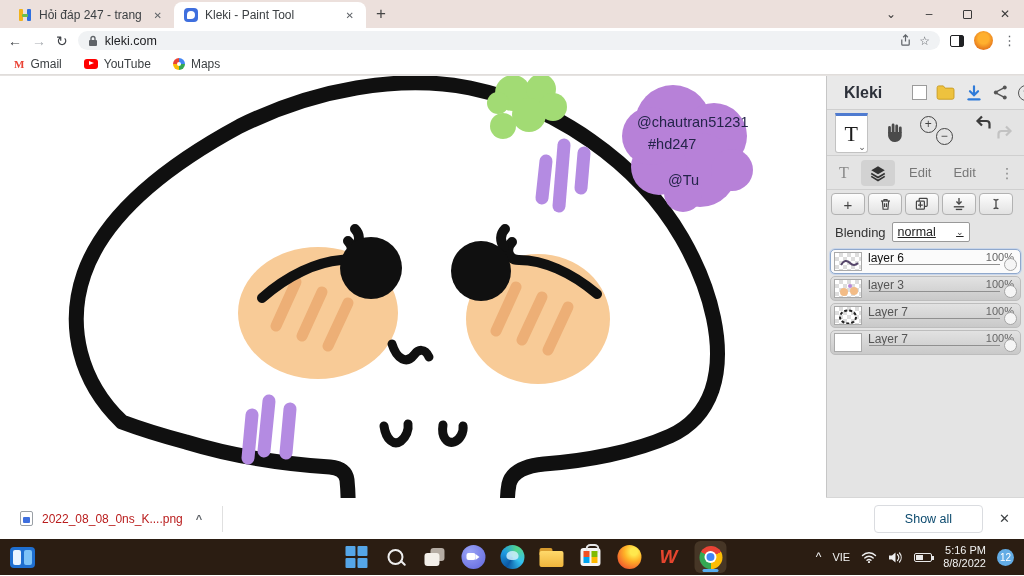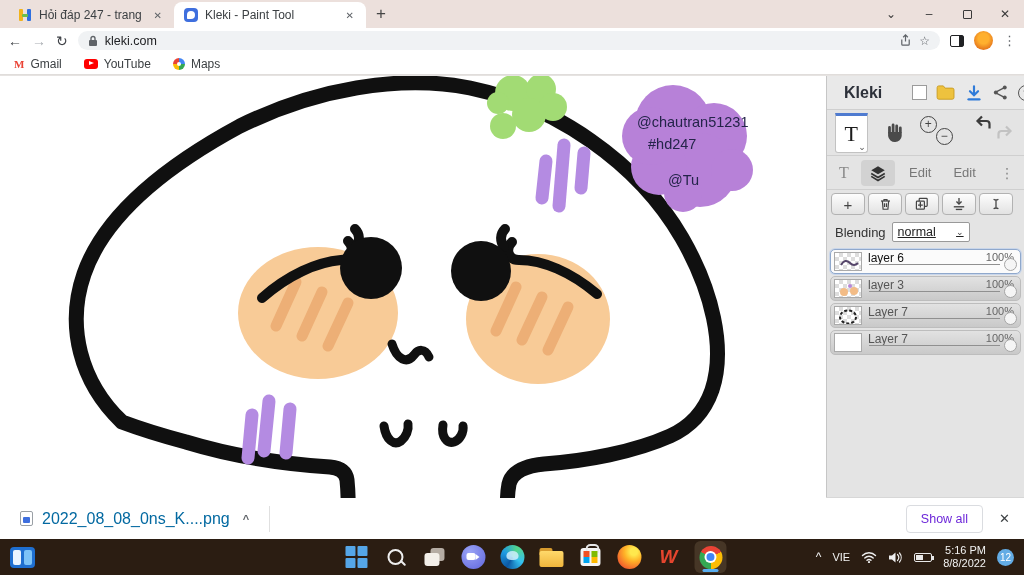--- a/index.html
+++ b/index.html
@@ -91,24 +91,24 @@
   .lrow.sel .lname { color:#111; }
   .lpct { position:absolute; right:6px; top:1px; font-size:11px; color:#666; }
   .ltrack { position:absolute; left:38px; right:20px; bottom:8px; height:1px; background:#909090; }
   .lknob { position:absolute; right:3px; bottom:2px; width:13px; height:13px; border-radius:50%; background:#f5f5f5; border:1px solid #a5a5a5; }
 
   
   .dlbar { height:42px; background:#fff; border-top:1px solid #d7d7d7; display:flex; align-items:center; padding:0 14px; }
   .dlchip { display:flex; align-items:center; gap:9px; padding:0 6px; height:32px; }
   .fileico { width:13px; height:15px; border:1px solid #9aa0a6; border-radius:2px; background:#fff; position:relative; }
   .fileico::after { content:""; position:absolute; left:2px; bottom:2px; width:7px; height:6px; background:#3f6fde; border-radius:1px; }
-  .dlname { font-size:16px; color:#0369a1; }
+  .dlname { font-size:12px; color:#b91c1c; }
   .dlcaret { font-size:11px; color:#5f6368; font-weight:bold; margin-left:4px; }
   .dlsep { width:1px; height:26px; background:#e0e0e0; margin-left:14px; }
-  .showall { margin-left:auto; height:28px; padding:0 14px; border:1px solid #dadce0; border-radius:4px; background:#fff; color:#6d28d9; font-size:12.5px; display:flex; align-items:center; }
+  .showall { margin-left:auto; height:28px; padding:0 30px; border:1px solid #dadce0; border-radius:4px; background:#fff; color:#0c4a6e; font-size:12.5px; display:flex; align-items:center; }
   .dlclose { margin-left:16px; font-size:13px; color:#3c4043; }
 
   
   .taskbar { position:relative; height:36px; background:#2b1d12; display:flex; align-items:center; color:#f2f2f2; }
   .widgets { margin-left:10px; width:25px; height:21px; border-radius:4px; background:#1f6fd0; position:relative; overflow:hidden; }
   .widgets::before { content:""; position:absolute; left:3px; top:3px; bottom:3px; width:8px; background:#eaf4ff; border-radius:2px; }
   .widgets::after { content:""; position:absolute; right:3px; top:3px; bottom:3px; width:8px; background:#7dc3f7; border-radius:2px; }
   .centericons { position:absolute; left:50%; top:0; transform:translateX(-44%); height:36px; display:flex; align-items:center; gap:13px; }
   .tico { width:26px; height:26px; display:flex; align-items:center; justify-content:center; position:relative; }
   .start { display:grid; grid-template-columns:10px 10px; grid-template-rows:10px 10px; gap:2px; }

